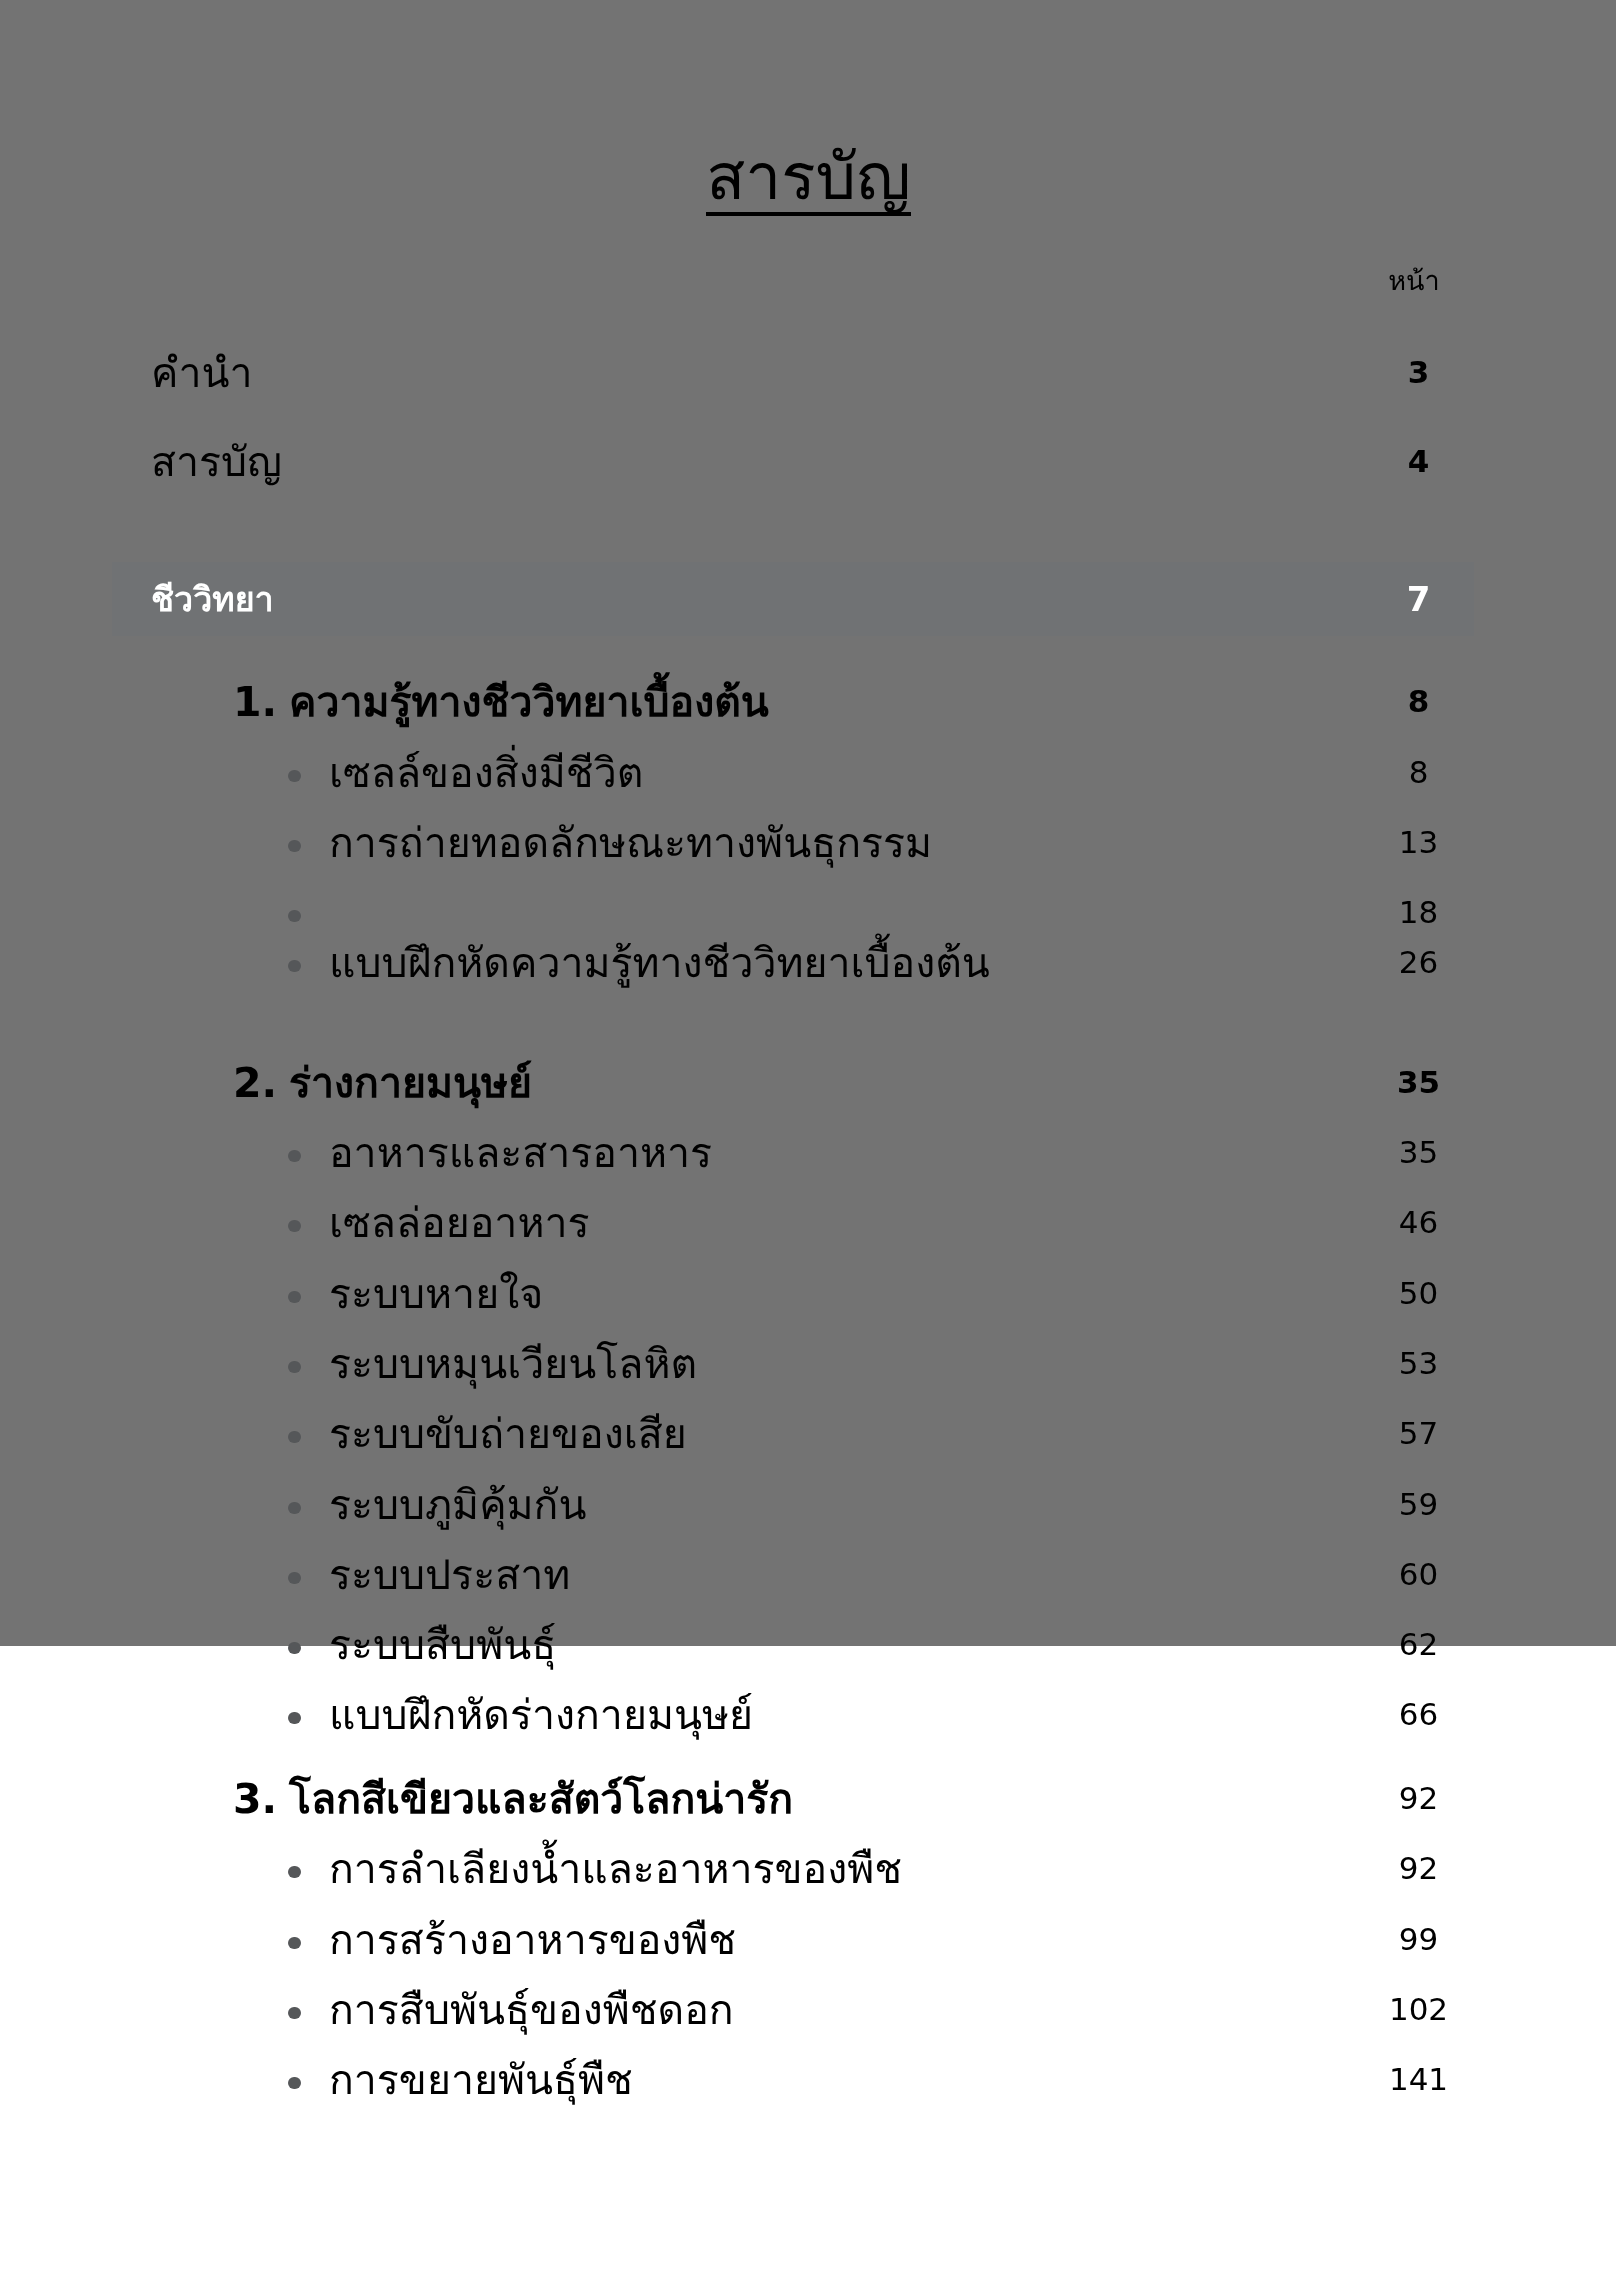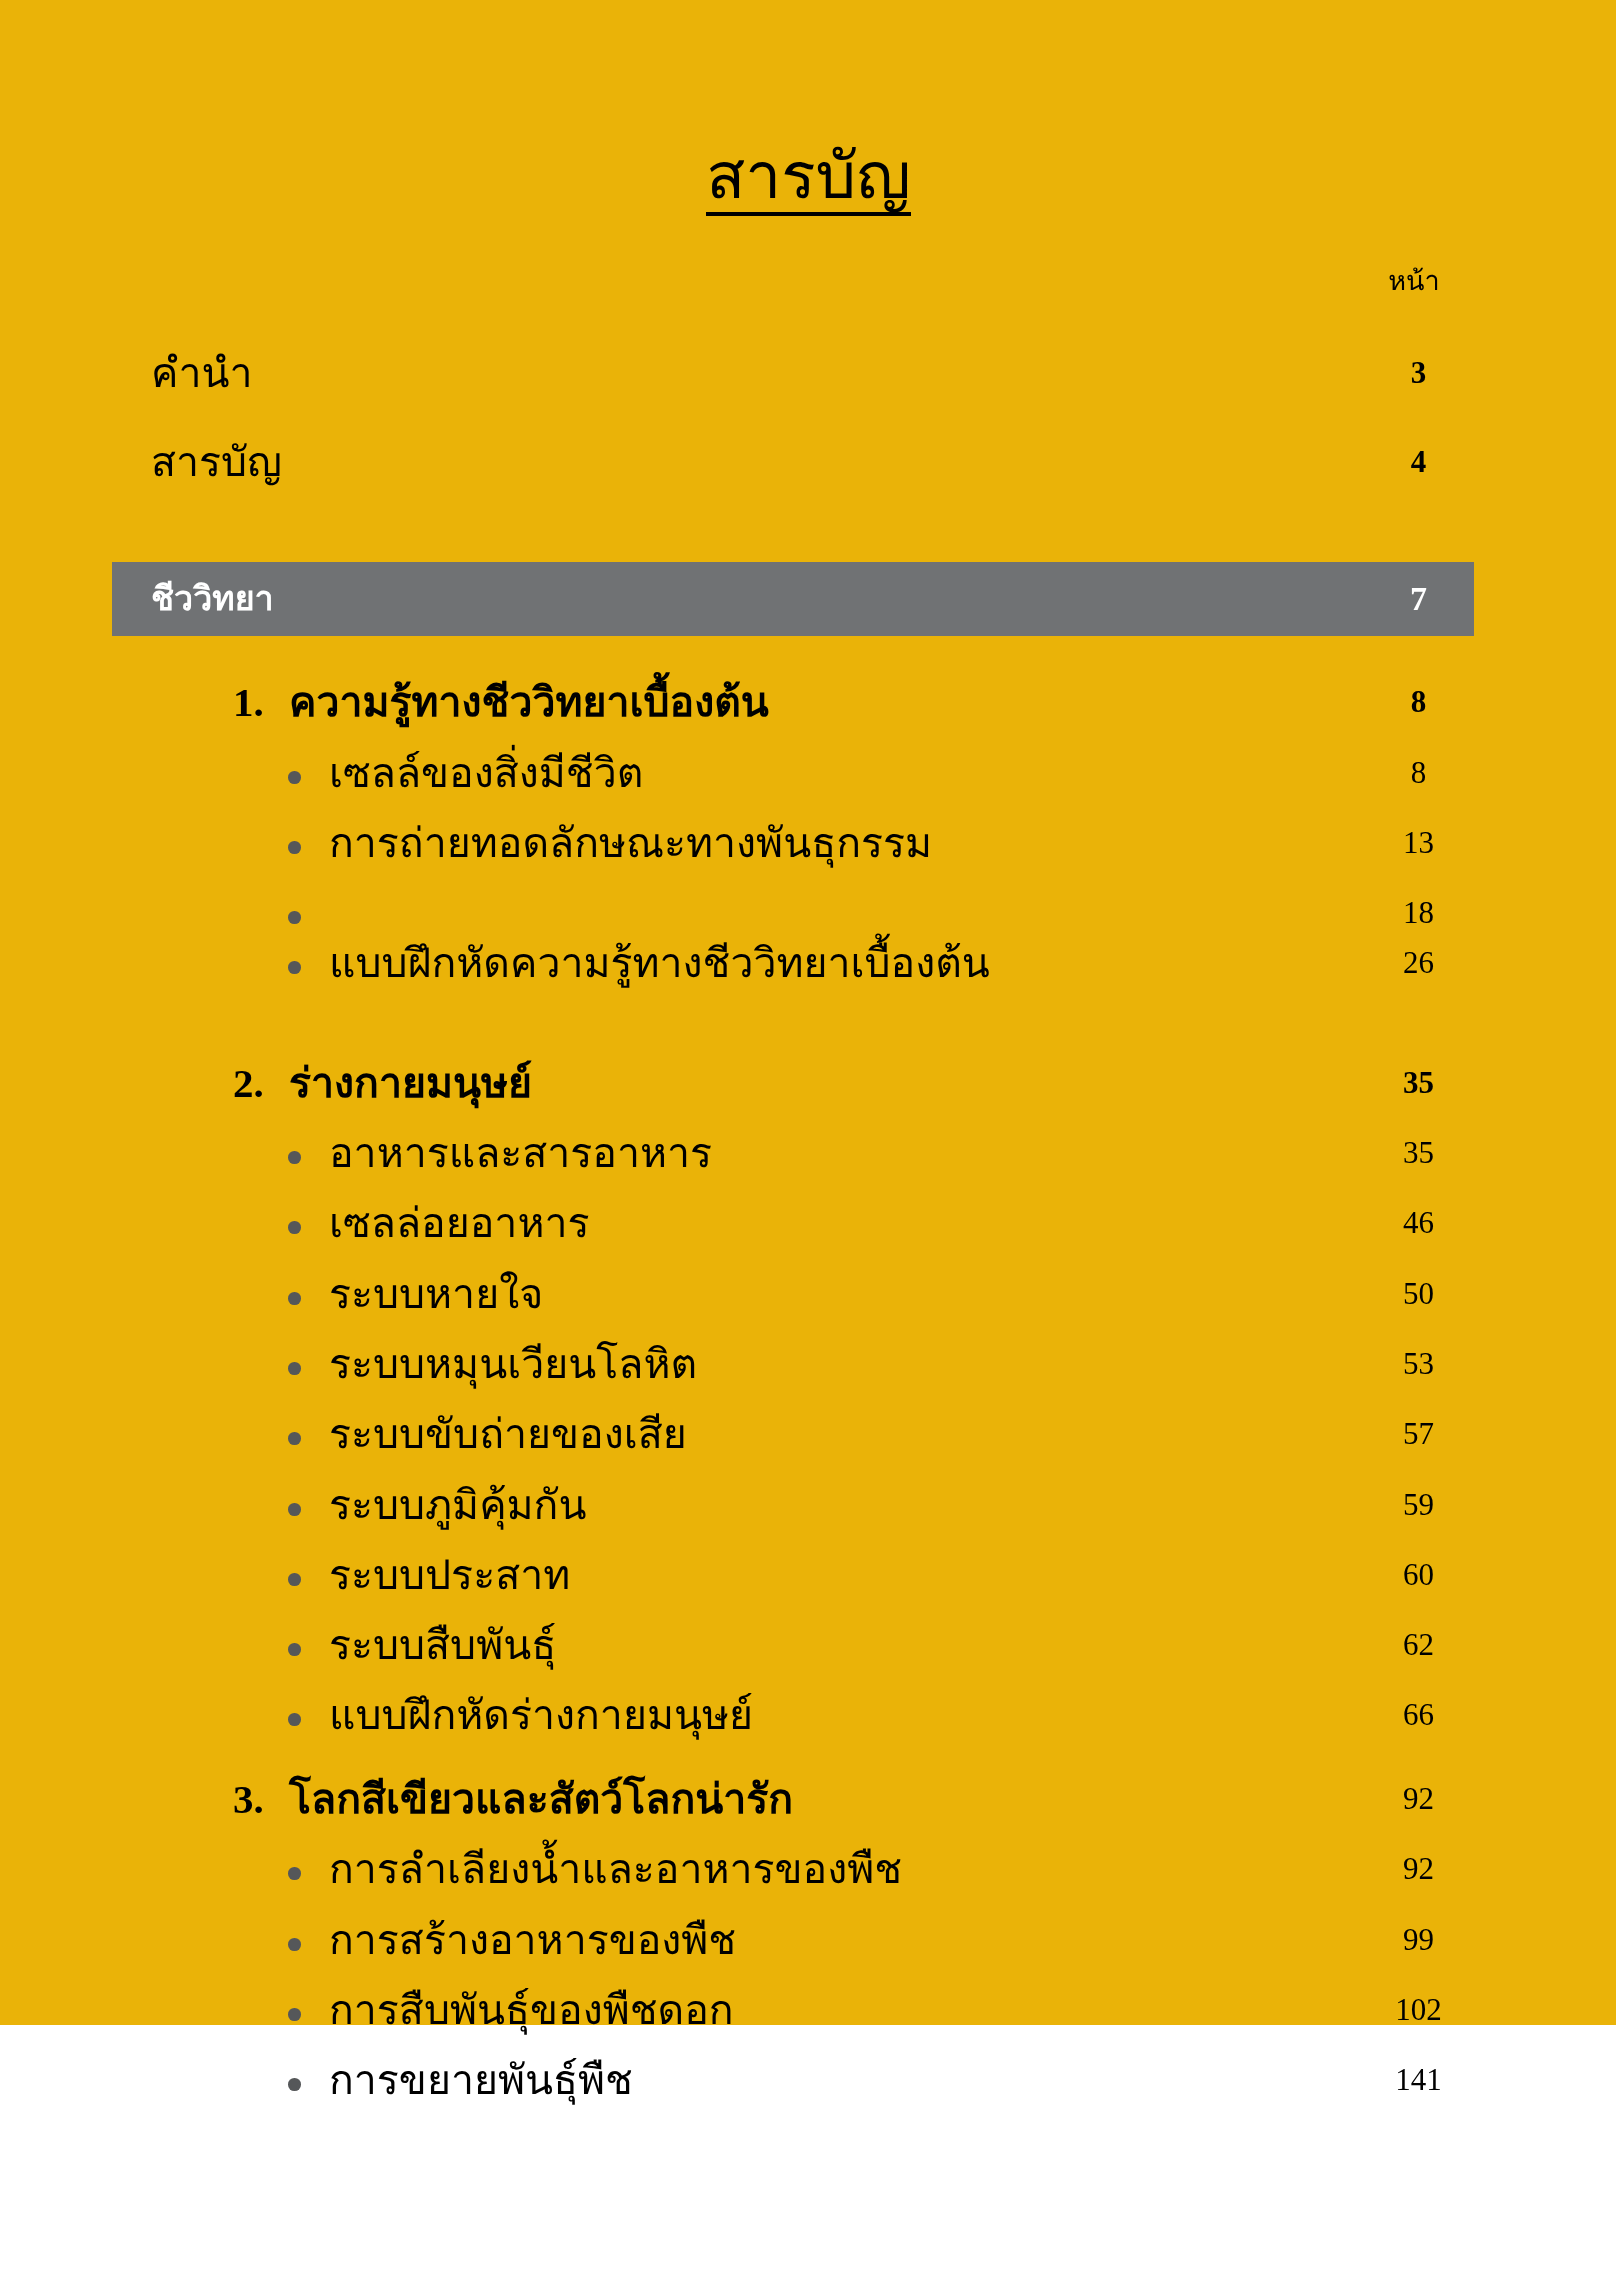--- a/index.html
+++ b/index.html
@@ -12,23 +12,22 @@
     height: 2273px;
     font-family: "DejaVu Sans", "Liberation Sans", sans-serif;
     color: #000000;
     position: relative;
     overflow: hidden;
   }
 
   .page {
     position: relative;
     width: 1617px;
-    height: 2025px;
-    background: #eab308;
-    font-family: Liberation Serif, serif;
+    height: 1646px;
+    background: #737373;
   }
 
   
   .doc-title-wrap {
     position: absolute;
     left: 0;
     top: 145px;
     width: 1617px;
     text-align: center;
   }

